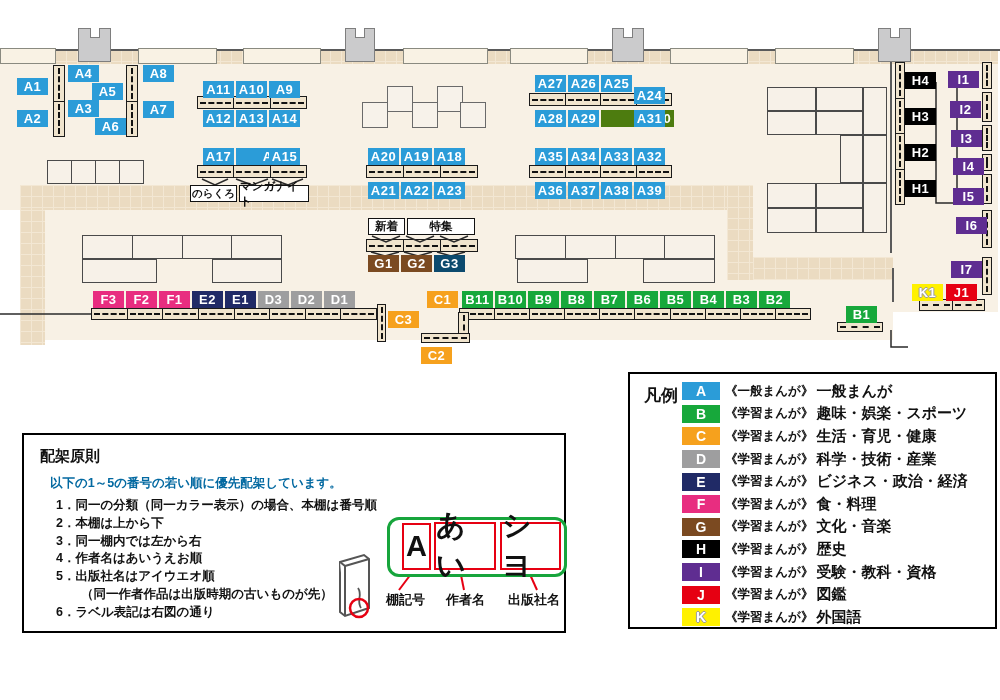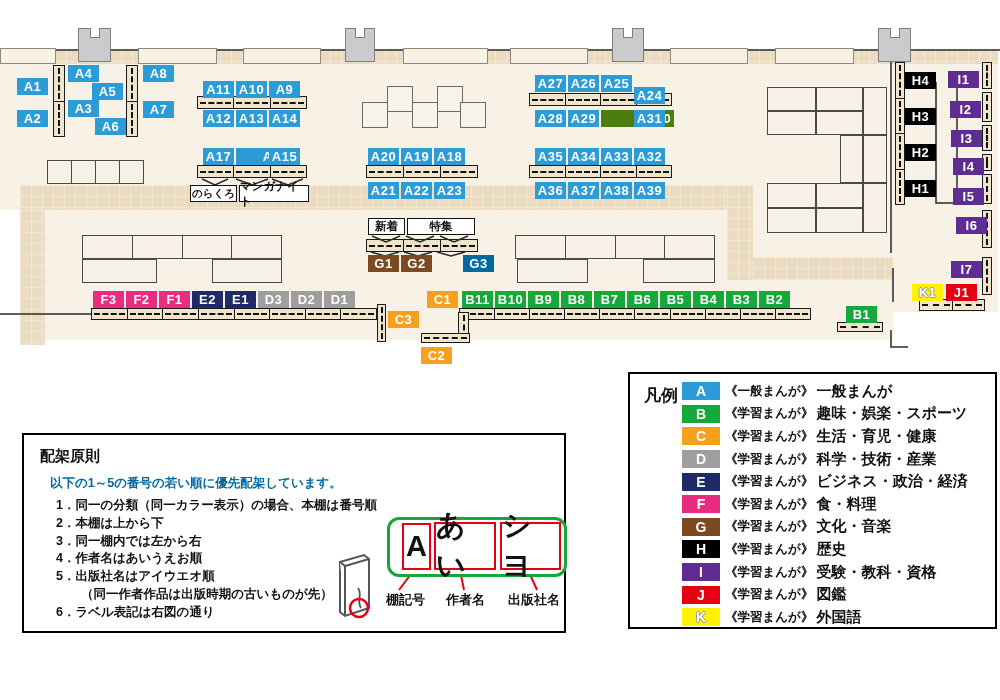--- a/index.html
+++ b/index.html
@@ -365,21 +365,21 @@
       <div class="tag" style="left: 535px; top: 148px; background: rgb(43, 156, 216);">A35</div>
       <div class="tag" style="left: 568px; top: 148px; background: rgb(43, 156, 216);">A34</div>
       <div class="tag" style="left: 601px; top: 148px; background: rgb(43, 156, 216);">A33</div>
       <div class="tag" style="left: 634px; top: 148px; background: rgb(43, 156, 216);">A32</div>
       <div class="tag" style="left: 535px; top: 182px; background: rgb(43, 156, 216);">A36</div>
       <div class="tag" style="left: 568px; top: 182px; background: rgb(43, 156, 216);">A37</div>
       <div class="tag" style="left: 601px; top: 182px; background: rgb(43, 156, 216);">A38</div>
       <div class="tag" style="left: 634px; top: 182px; background: rgb(43, 156, 216);">A39</div>
       <div class="tag" style="left: 368px; top: 255px; background: rgb(123, 74, 33);">G1</div>
       <div class="tag" style="left: 401px; top: 255px; background: rgb(123, 74, 33);">G2</div>
-      <div class="tag" style="left: 434px; top: 255px; background: #0369a1; margin-left: 29px;">G3</div>
+      <div class="tag" style="left: 434px; top: 255px; background: #0c4a6e;">G3</div>
       <div class="tag" style="left: 93px; top: 291px; background: rgb(232, 45, 128);">F3</div>
       <div class="tag" style="left: 126px; top: 291px; background: rgb(232, 45, 128);">F2</div>
       <div class="tag" style="left: 159px; top: 291px; background: rgb(232, 45, 128);">F1</div>
       <div class="tag" style="left: 192px; top: 291px; background: rgb(32, 42, 102);">E2</div>
       <div class="tag" style="left: 225px; top: 291px; background: rgb(32, 42, 102);">E1</div>
       <div class="tag" style="left: 258px; top: 291px; background: rgb(158, 158, 159);">D3</div>
       <div class="tag" style="left: 291px; top: 291px; background: rgb(158, 158, 159);">D2</div>
       <div class="tag" style="left: 324px; top: 291px; background: rgb(158, 158, 159);">D1</div>
       <div class="tag" style="left: 427px; top: 291px; background: rgb(246, 161, 29);">C1</div>
       <div class="tag" style="left: 388px; top: 311px; background: rgb(246, 161, 29);">C3</div>

